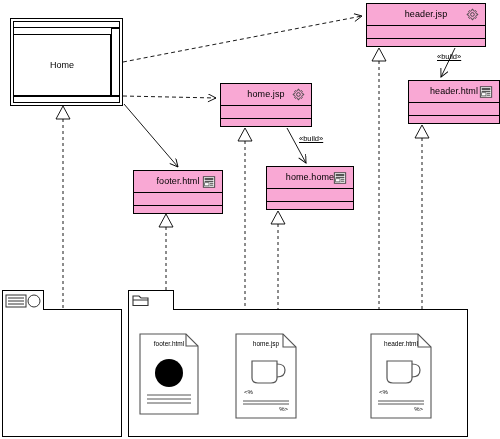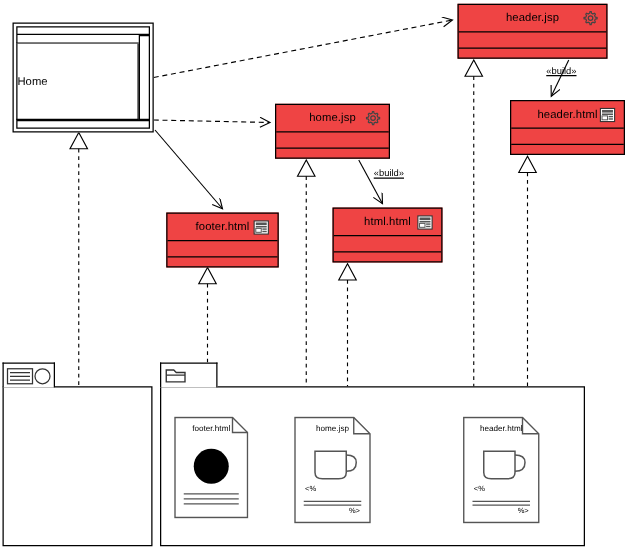--- a/index.html
+++ b/index.html
@@ -22,21 +22,21 @@
     left: 0;
     top: 0;
     width: 500px;
     height: 439px;
     pointer-events: none;
   }
 
   
   .uml-node {
     position: absolute;
-    background: #ef4444;
+    background: #f9a8d4;
     border: 1px solid #000000;
     box-sizing: border-box;
   }
   .uml-node .nrow {
     position: relative;
     box-sizing: border-box;
     border-bottom: 1px solid #000000;
     height: 24px;
     display: flex;
     align-items: center;
@@ -100,20 +100,21 @@
     left: 2px;
     top: 16px;
     right: 11px;
     bottom: 9px;
     border: 1px solid #000000;
     border-top: none;
     box-sizing: border-box;
     background: #ffffff;
     display: flex;
     align-items: center;
+    justify-content: center;
   }
   #home-window .w-scroll {
     position: absolute;
     right: 2px;
     top: 9px;
     width: 9px;
     bottom: 9px;
     border: 1px solid #000000;
     box-sizing: border-box;
     background: #ffffff;
@@ -321,21 +322,21 @@
           <circle cx="8.5" cy="7.4" r="2.1" fill="none" stroke="#444" stroke-width="1.1"></circle>
         </svg>
       </span>
     </div>
     <div class="nrow compart"></div>
     <div class="nrow compart"></div>
   </div>
 
   <div class="uml-node" id="n-home-html" style="left:266px; top:166px; width:88px; height:44px;">
     <div class="nrow" style="height:22px;">
-      <span class="nname">html.html</span>
+      <span class="nname">home.home</span>
       <span class="nicon">
         <svg viewBox="0 0 16 16" width="14" height="14">
           <rect x="1.5" y="2" width="13" height="12" fill="#fff" stroke="#333" stroke-width="1"></rect>
           <rect x="3" y="3.4" width="10" height="2.4" fill="#555"></rect>
           <rect x="3" y="6.6" width="10" height="1.4" fill="#555"></rect>
           <rect x="3" y="8.8" width="5" height="3.6" fill="#fff" stroke="#555" stroke-width="0.9"></rect>
           <rect x="9" y="8.8" width="4" height="1.3" fill="#555"></rect>
           <rect x="9" y="11" width="4" height="1.3" fill="#555"></rect>
         </svg>
       </span>

